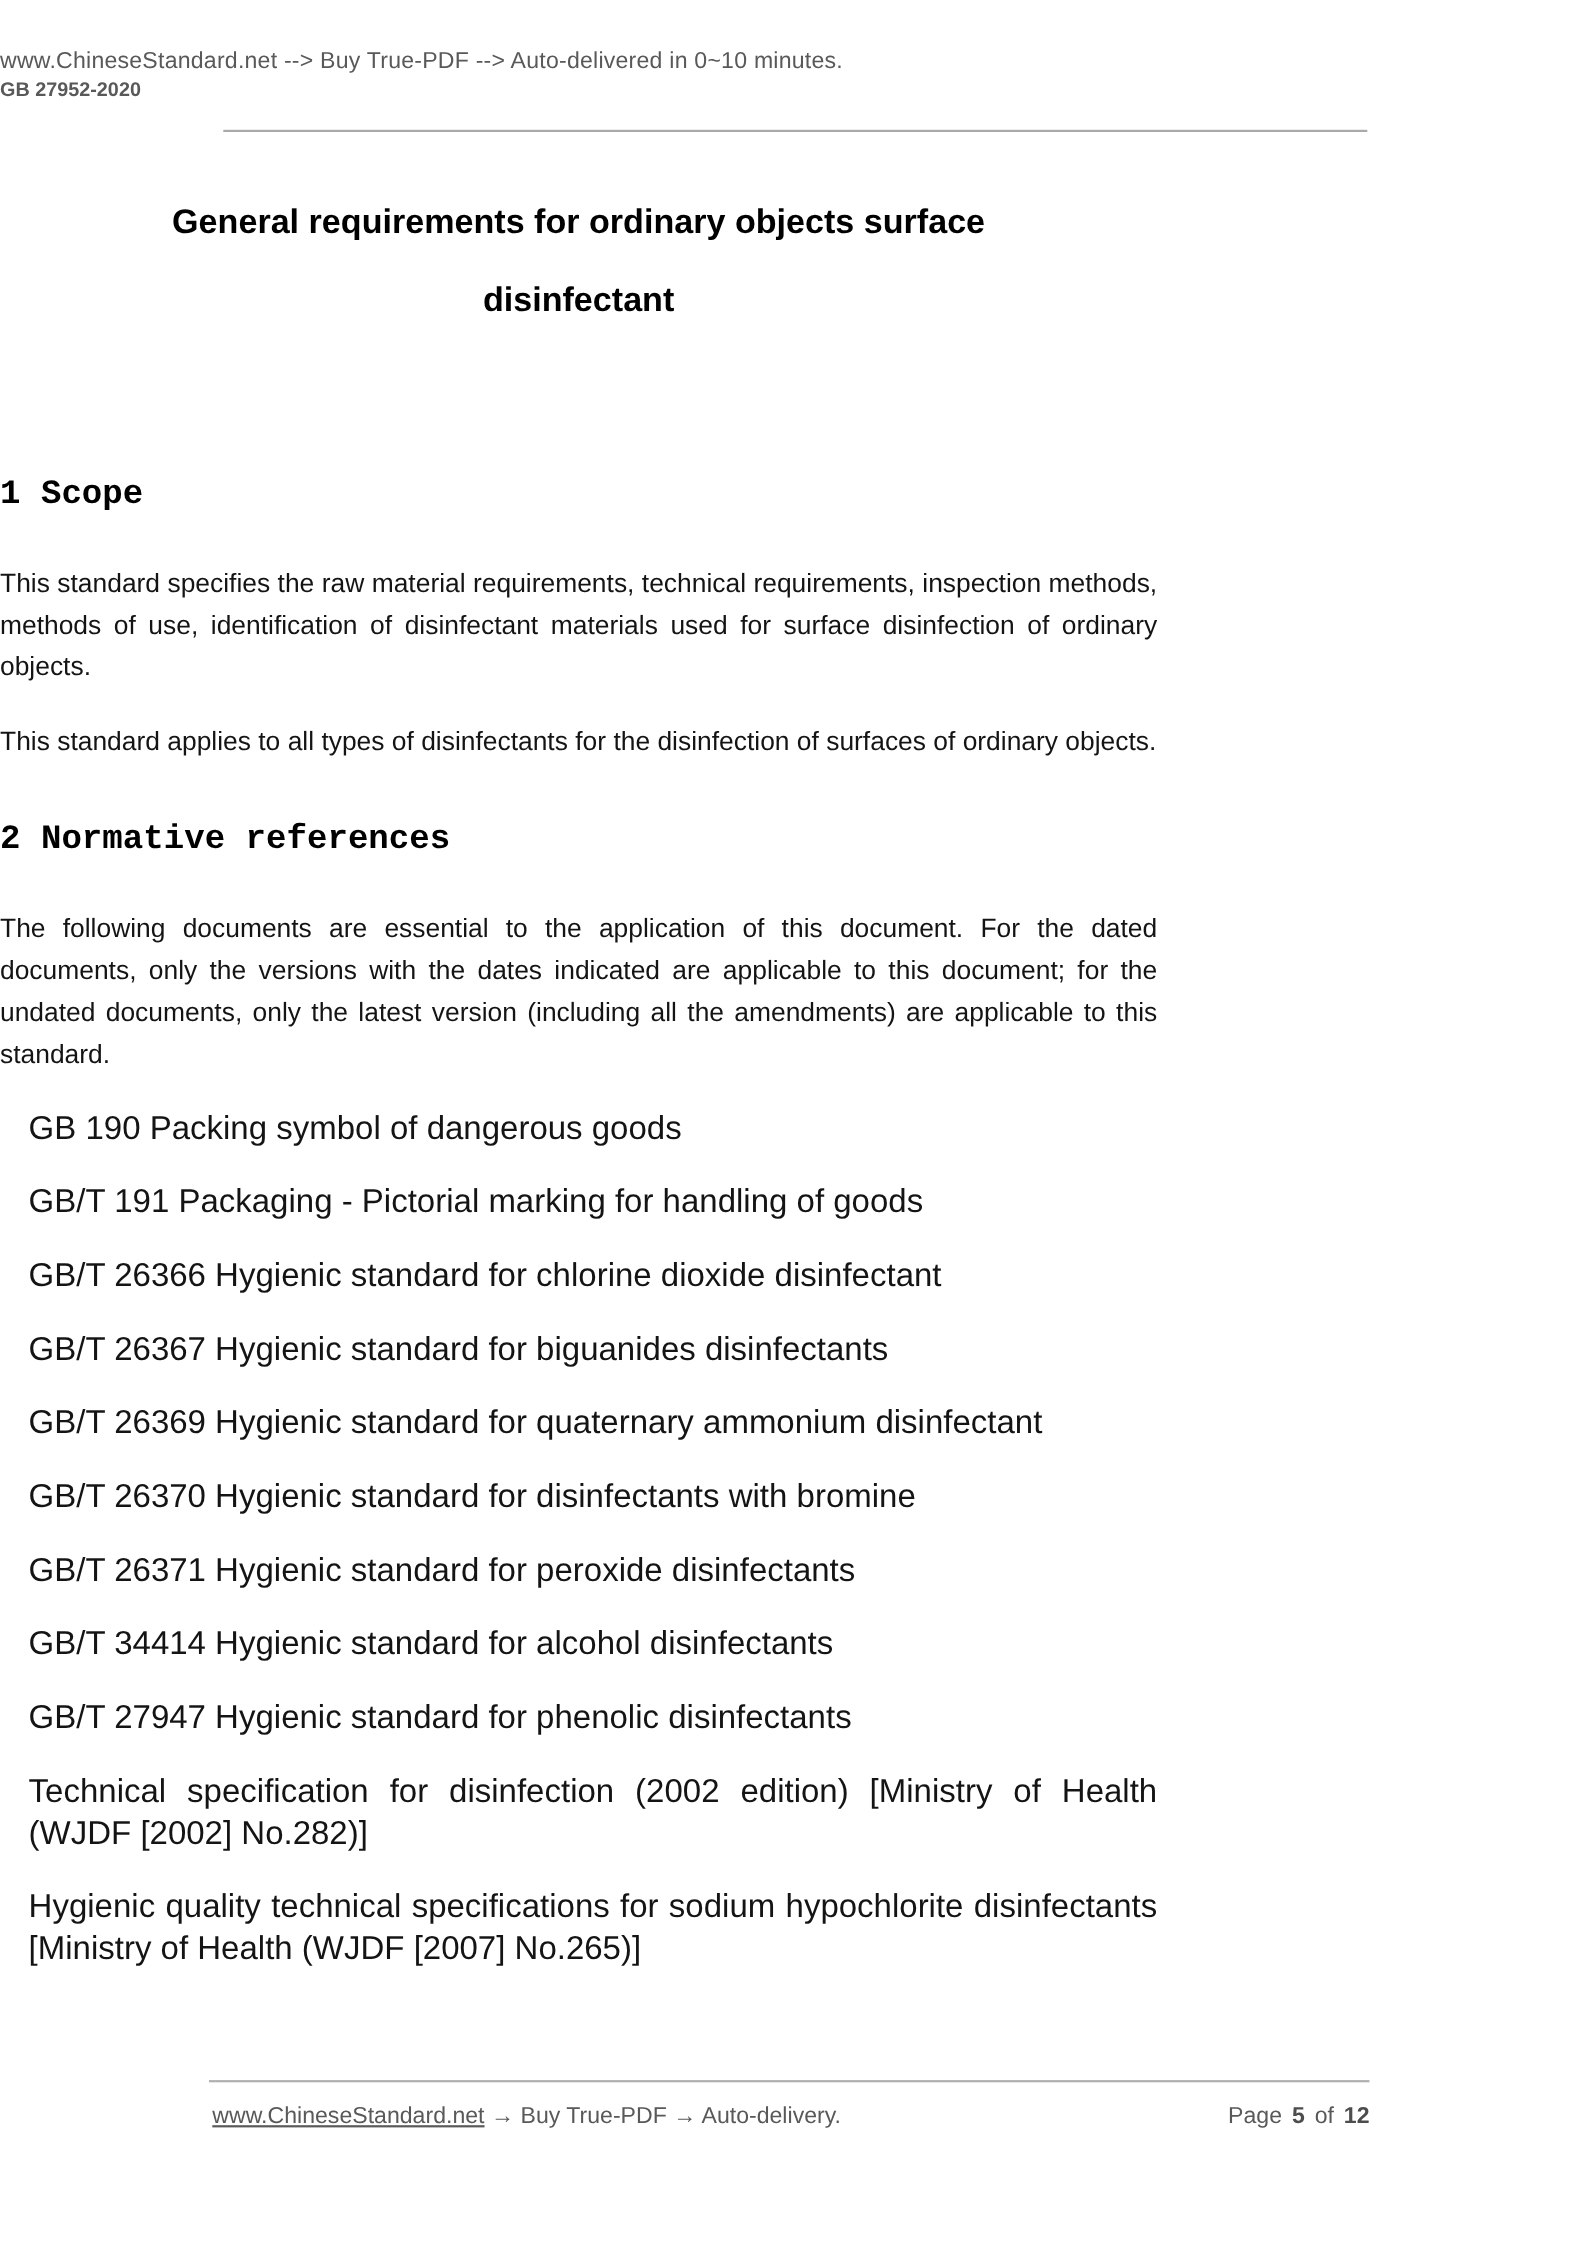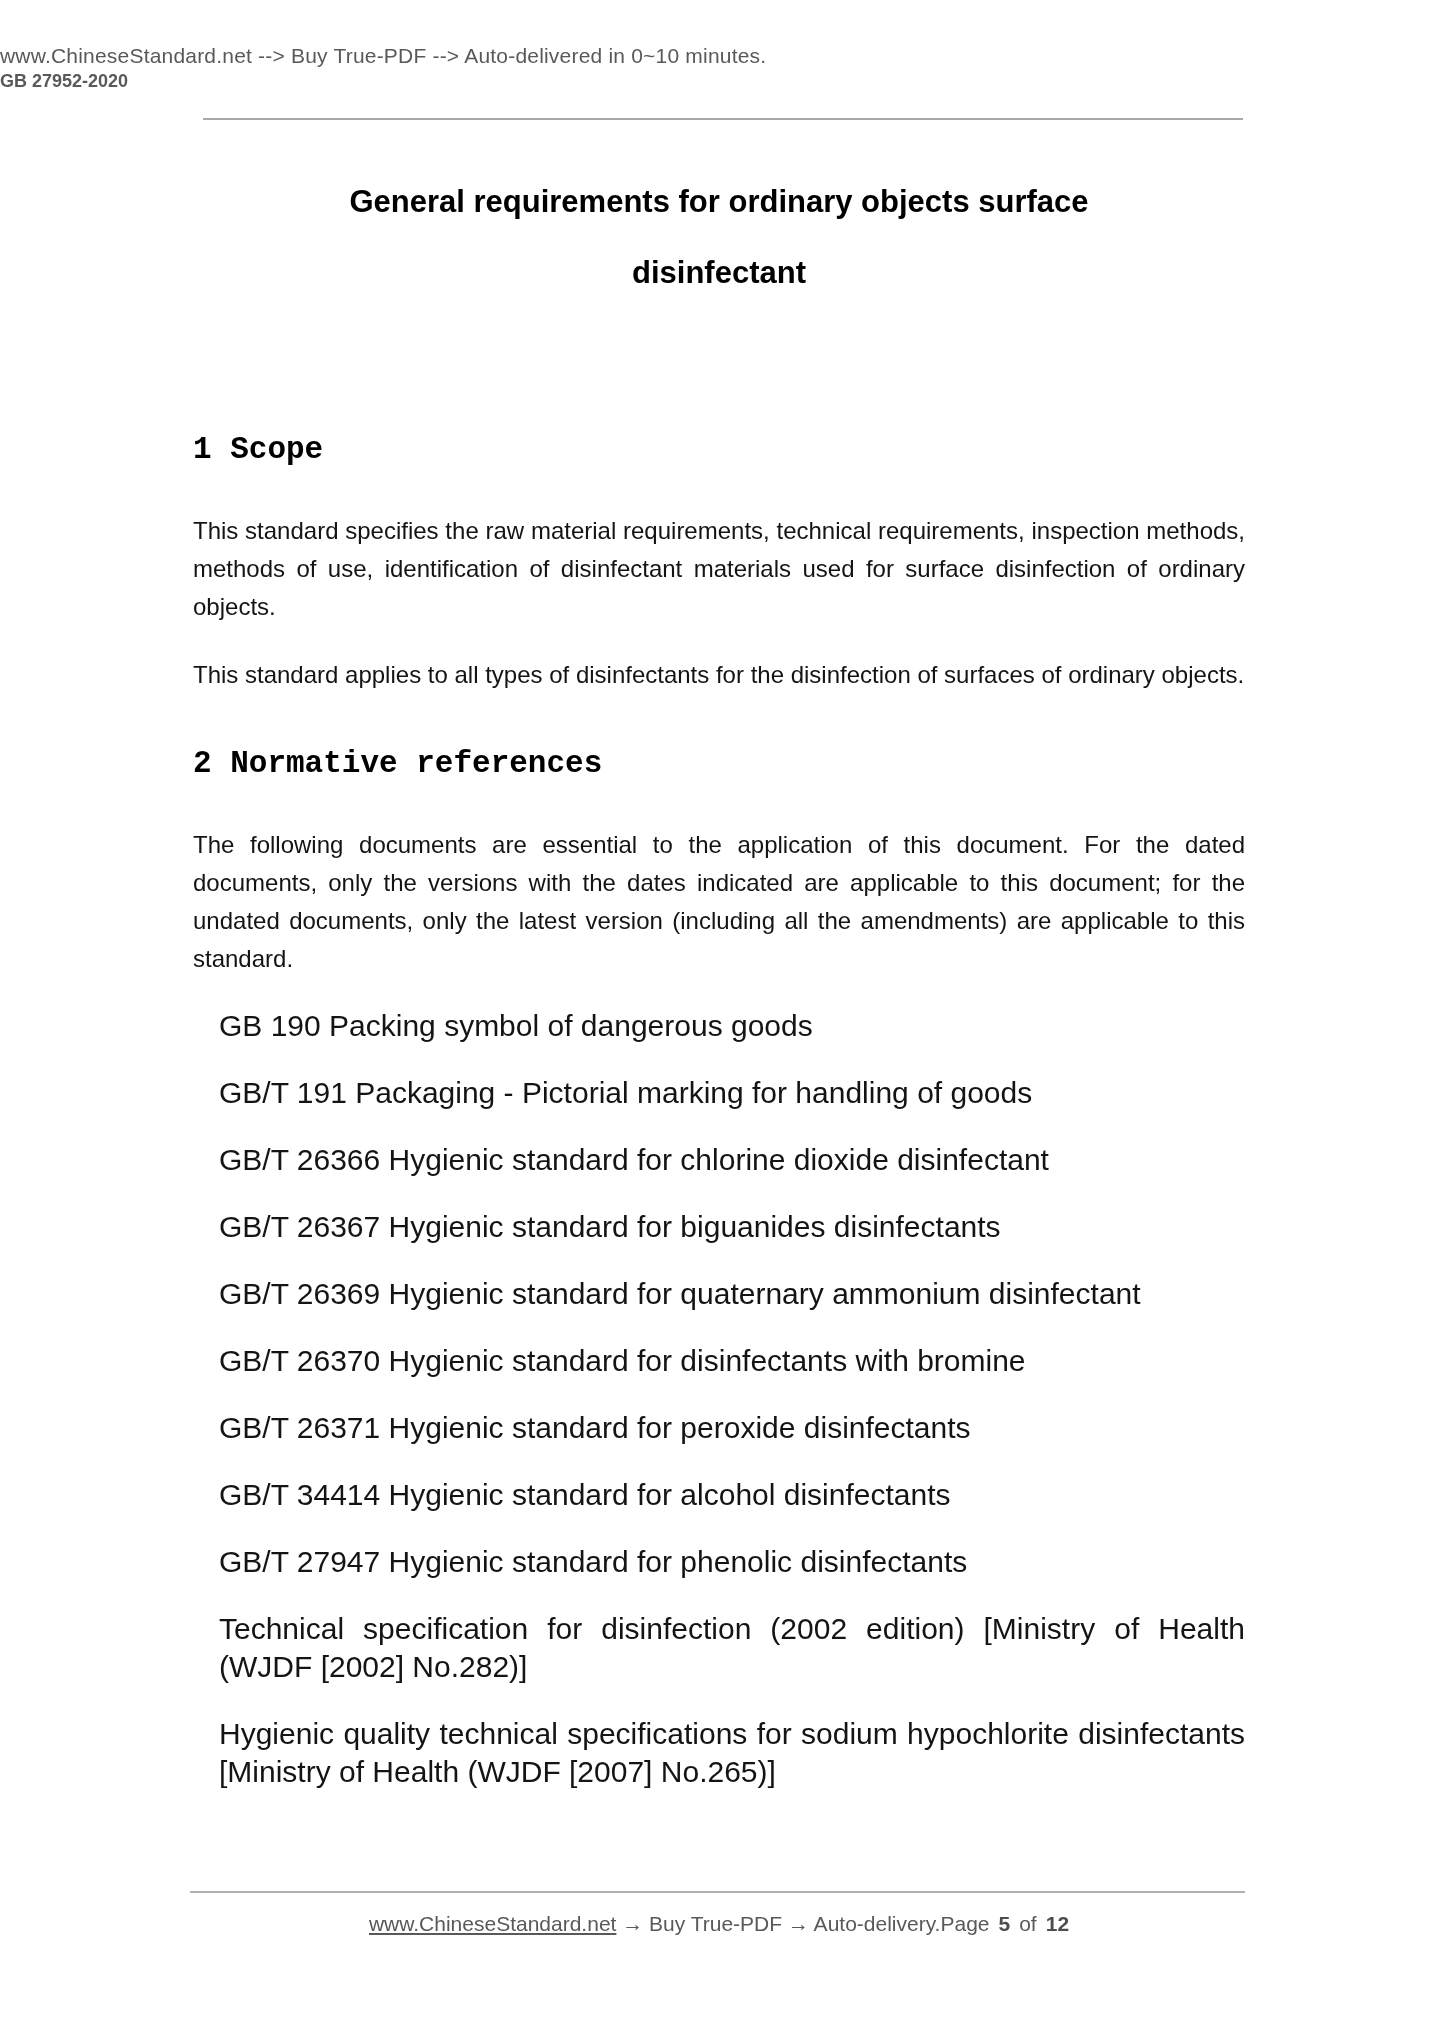--- a/index.html
+++ b/index.html
@@ -11,21 +11,21 @@
     background:#ffffff;
     color:#141414;
     font-family:"Liberation Sans", sans-serif;
     overflow:hidden;
   }
   .pdf-header { padding-top:44px; text-align:left; color:#595959; }
   .banner { font-size:21px; letter-spacing:0.2px; }
   .std-code { font-size:18px; margin-top:3px;font-weight:bold; }
   .rule { height:0; border-top:2px solid #a9a9a9; }
   .rule-top { margin:26px 0 0 203px; width:1040px; }
-  .content { margin-left:193px; width:1052px; }
+  .content { width:1052px; }
   .doc-title {
     margin-top:46px;
     font-size:31px;
     font-weight:bold;
     line-height:71px;
     text-align:center;
     color:#000000;
   }
   .sec { font-size:31px; font-weight:bold; color:#000000; line-height:36px;font-family:Liberation Mono, monospace; }
   .sec-scope { margin-top:124px; }
@@ -45,21 +45,21 @@
     margin:29px 0 0 26px;
     color:#141414;
   }
   .rule-bottom { position:absolute; top:1891px; left:190px; width:1055px; border-top:2px solid #b0b0b0; }
   .pdf-footer {
     position:absolute;
     top:1912px;
     left:193px;
     width:1052px;
     display:flex;
-    justify-content:center;
+    justify-content:space-between;
     align-items:baseline;
     color:#595959;
     font-size:21px;
   }
   .f-link { text-decoration:underline; cursor:pointer; color:#595959; }
   .f-right span + span { margin-left:9px; }
   .f-right .b { font-weight:bold; color:#4d4d4d; }
 </style>
 </head>
 <body>

